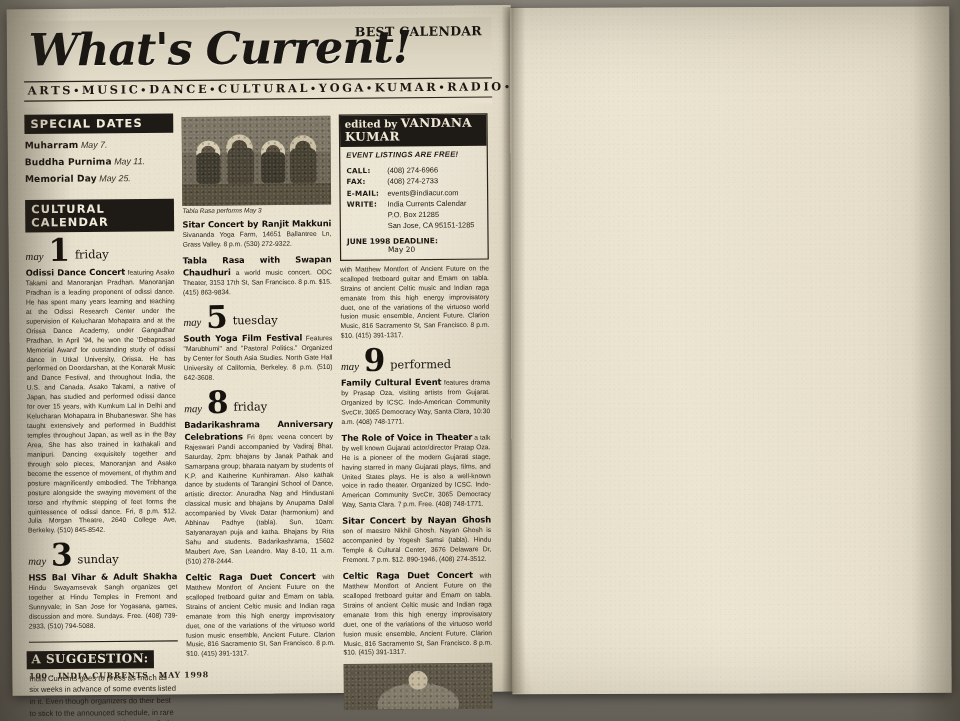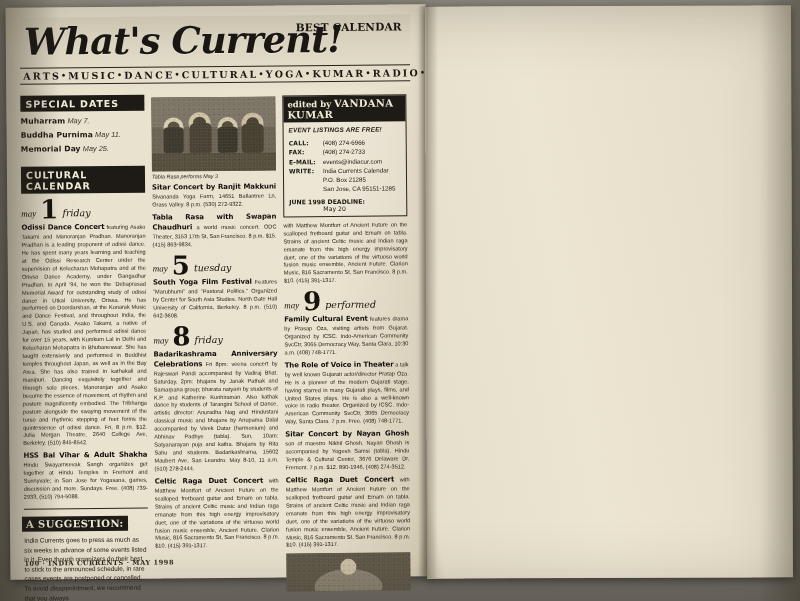--- a/index.html
+++ b/index.html
@@ -51,21 +51,21 @@
      font-size:9.5px;letter-spacing:.9px;padding:2.5px 5px;margin:0 0 4px;
      font-family:"DejaVu Sans",sans-serif;}
   .spd{font-size:7.4px;line-height:1.55;color:#1d1811;margin-bottom:2px;}
   .spd b{font-family:"DejaVu Sans",sans-serif;font-size:7.6px;letter-spacing:.1px;}
   .spd i{color:#3a3228;}
 
   .datehead{display:flex;align-items:flex-end;gap:4px;margin:6px 0 3px;
      font-family:"DejaVu Serif",serif;color:#16120d;}
   .datehead .m{font-size:9px;font-style:italic;padding-bottom:2px;font-family:Liberation Serif, serif;}
   .datehead .d{font-size:26px;font-weight:bold;line-height:.8;}
-  .datehead .w{font-size:9.5px;font-style:italic;padding-bottom:2px;}
+  .datehead .w{font-size:9.5px;padding-bottom:2px;}
 
   .ev{font-size:5.6px;line-height:1.42;color:#241e16;margin-bottom:4px;
       text-align:justify;}
   .ev .t{font-family:"DejaVu Sans",sans-serif;font-weight:bold;font-size:7px;
       color:#120f0b;letter-spacing:-.1px;}
 
   .photo{position:relative;background:#5f5949;margin:3px 0 2px;
      overflow:hidden;border:0;}
   .photo .grain{position:absolute;inset:0;opacity:.8;
      background-image:radial-gradient(rgba(255,255,255,.14) .7px,transparent .8px),
@@ -162,20 +162,25 @@
 
         <div class="datehead">
           <span class="m">may</span>
           <span class="d">1</span>
           <span class="w">friday</span>
         </div>
         <div class="ev">
           <span class="t">Odissi Dance Concert</span><span> featuring Asako Takami and Manoranjan Pradhan. Manoranjan Pradhan is a leading proponent of odissi dance. He has spent many years learning and teaching at the Odissi Research Center under the supervision of Kelucharan Mohapatra and at the Orissa Dance Academy, under Gangadhar Pradhan. In April '94, he won the 'Debaprasad Memorial Award' for outstanding study of odissi dance in Utkal University, Orissa. He has performed on Doordarshan, at the Konarak Music and Dance Festival, and throughout India, the U.S. and Canada. Asako Takami, a native of Japan, has studied and performed odissi dance for over 15 years, with Kumkum Lal in Delhi and Kelucharan Mohapatra in Bhubaneswar. She has taught extensively and performed in Buddhist temples throughout Japan, as well as in the Bay Area. She has also trained in kathakali and manipuri. Dancing exquisitely together and through solo pieces, Manoranjan and Asako become the essence of movement, of rhythm and posture magnificently embodied. The Tribhanga posture alongside the swaying movement of the torso and rhythmic stepping of feet forms the quintessence of odissi dance. Fri, 8 p.m. $12. Julia Morgan Theatre, 2640 College Ave, Berkeley. (510) 845-8542.</span>
         </div>
 
+        <div class="datehead">
+          <span class="m">may</span>
+          <span class="d">3</span>
+          <span class="w">sunday</span>
+        </div>
         <div class="ev">
           <span class="t">HSS Bal Vihar &amp; Adult Shakha</span><span> Hindu Swayamsevak Sangh organizes get together at Hindu Temples in Fremont and Sunnyvale; in San Jose for Yogasana, games, discussion and more. Sundays. Free. (408) 739-2933, (510) 794-5088.</span>
         </div>
 
         <div class="sugg">
           <div class="sugg-h">A SUGGESTION:</div>
           <div class="sugg-b">India Currents goes to press as much as six weeks in advance of some events listed in it. Even though organizers do their best to stick to the announced schedule, in rare cases events are postponed or cancelled. To avoid disappointment, we recommend that you always</div>
           
         </div>
       </div>

